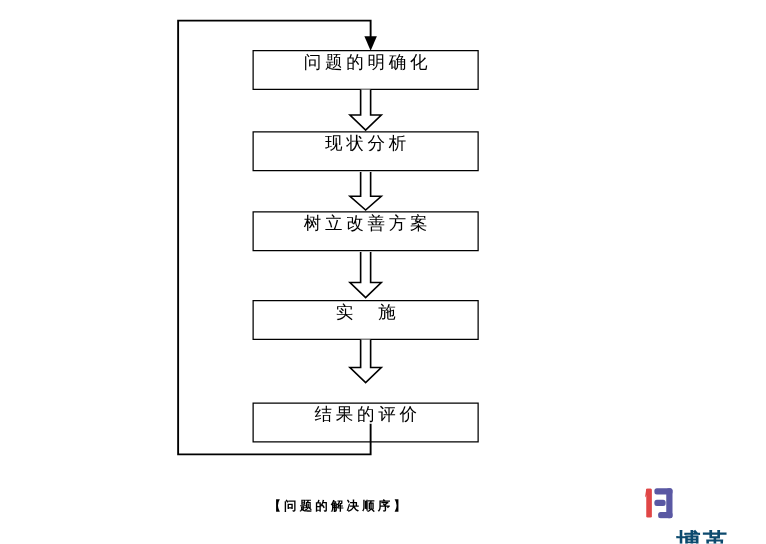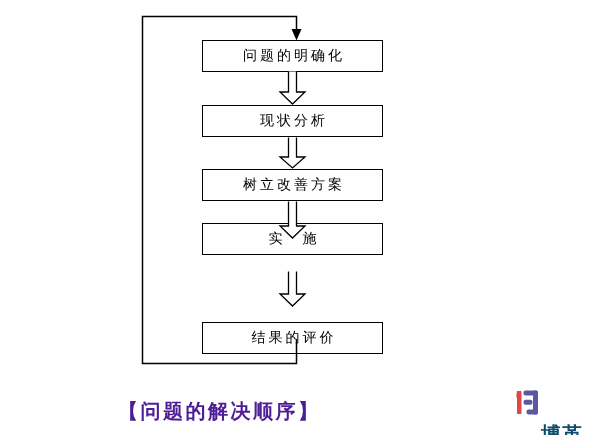--- a/index.html
+++ b/index.html
@@ -1,25 +1,25 @@
 <!DOCTYPE html>
 <html><head>
 <meta charset="utf-8">
 <style>
   html,body { margin:0; padding:0; background:#fff; }
   .page { position:relative; width:613px; height:435px; background:#fff;
           font-family:"DejaVu Sans",sans-serif; overflow:hidden; }
   .flow-box { position:absolute; left:202px; width:181px; height:32px;
               box-sizing:border-box; background:#fff; border:1px solid #000;
-              display:flex; align-items:center; justify-content:center;
+              display:flex; justify-content:center;
               font-size:14px; letter-spacing:3px; text-indent:3px; color:#000; }
   .connectors { position:absolute; left:0; top:0; pointer-events:none; }
   .caption { position:absolute; left:118px; top:398px; width:306px;
-             text-align:left; font-size:20px; font-weight:bold;
-             letter-spacing:2.5px; color:#4c1d95; white-space:nowrap; }
+             text-align:center; font-size:10px; font-weight:bold;
+             letter-spacing:2.5px; color:#000000; white-space:nowrap; }
   .logo { position:absolute; left:503px; top:388px; width:108px; height:44px; }
   .logo-mark { position:absolute; left:13px; top:2px; }
   .logo-brand { position:absolute; left:38px; top:0px; font-size:20px;
                 font-weight:bold; color:#0c4a6e; letter-spacing:1px;
                 white-space:nowrap;margin-top:33px; }
   .logo-url { position:absolute; left:0px; top:29px; width:108px;
               text-align:center; font-family:"DejaVu Sans Mono",monospace;
               font-size:10px; font-weight:bold; color:#5a58a3;
               letter-spacing:0.5px; white-space:nowrap; }
 </style>
@@ -30,21 +30,21 @@
 
   <div class="flow-box" style="top:40px">
     <span>问题的明确化</span>
   </div>
   <div class="flow-box" style="top:169px">
     <span>树立改善方案</span>
   </div>
   <div class="flow-box" style="top:105px">
     <span>现状分析</span>
   </div>
-  <div class="flow-box" style="top:223px">
+  <div class="flow-box" style="top:240px">
     <span>实　施</span>
   </div>
   <div class="flow-box" style="top:322px">
     <span>结果的评价</span>
   </div>
 
   <svg class="connectors" width="613" height="435" viewBox="0 0 613 435">
 
     <polyline points="296.5,339 296.5,363.5 142.5,363.5 142.5,16.5 296.5,16.5 296.5,30" fill="none" stroke="#000" stroke-width="1.5"></polyline>
     <polygon points="291.5,29 301.5,29 296.5,40.5" fill="#000"></polygon>

